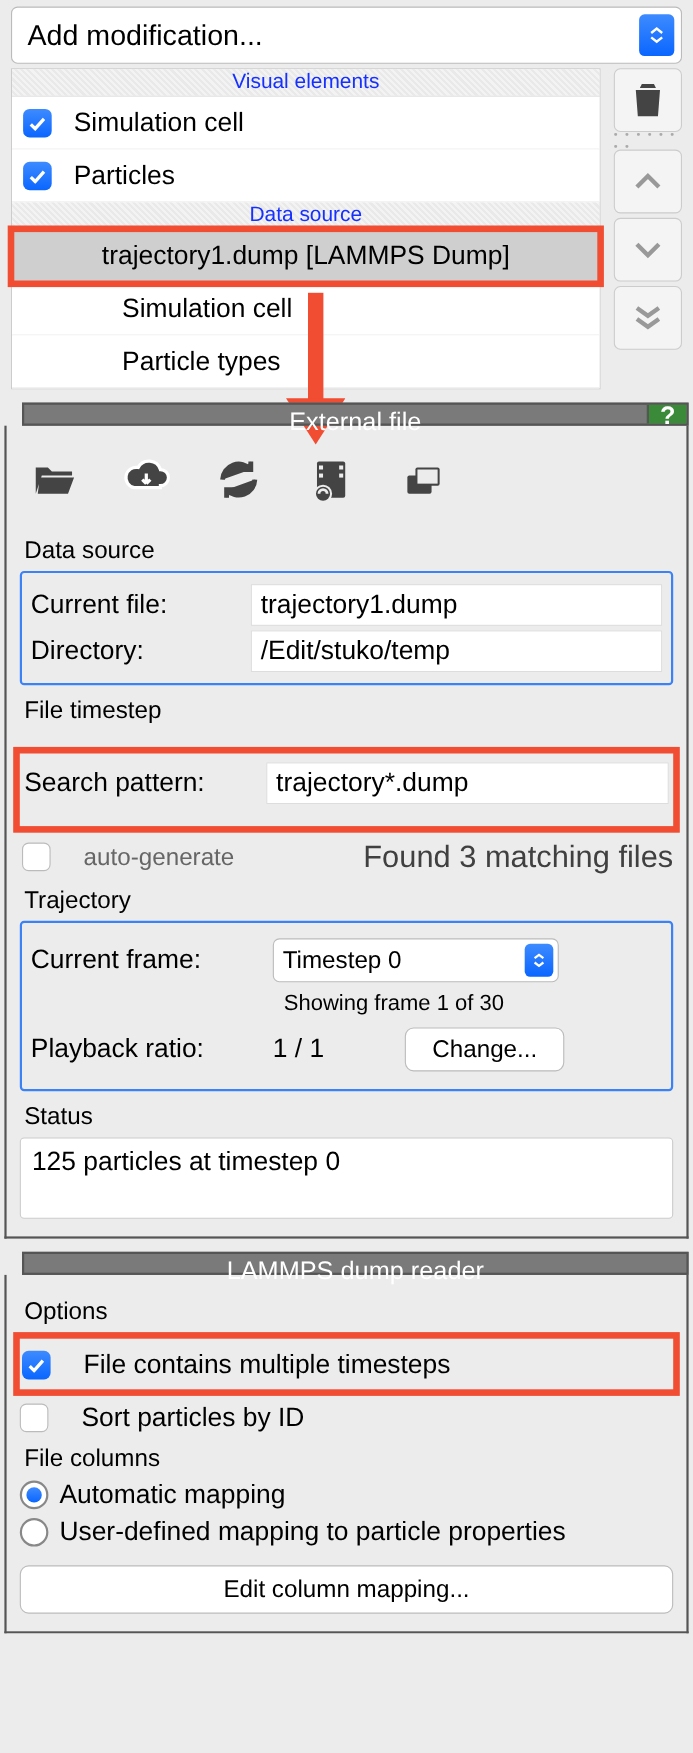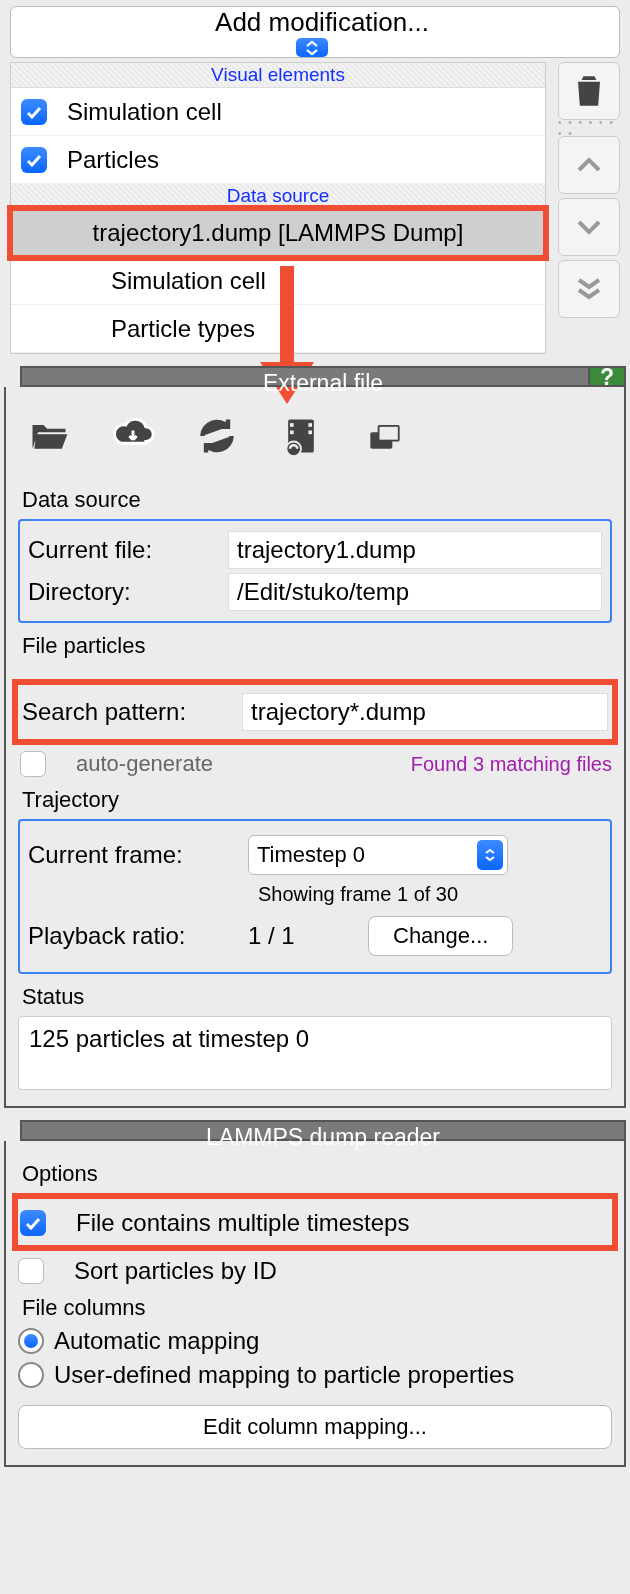--- a/index.html
+++ b/index.html
@@ -12,21 +12,20 @@
     color: #000;
   }
   .dropdown {
     margin: 6px 10px 4px 10px;
     background: #fff;
     border: 1px solid #bbb;
     border-radius: 6px;
     display: flex; align-items: center;
     height: 52px;
     position: relative;
-    flex-direction: column;
   }
   .dropdown-text {
     padding-left: 14px; flex:1;
     font-size: 26px;
   }
   .dropdown-arrows {
     width: 32px; height: 38px;
     background: linear-gradient(#3e8bff,#0a66ff);
     border-radius: 5px;
     margin-right: 6px;
@@ -144,25 +143,25 @@
   .info-row .k { width:200px; font-size:24px; }
   .info-row .v {
     flex:1; background:#fff; border:1px solid #ddd;
     padding:4px 8px; font-size:24px;
     height:38px; display:flex; align-items:center;
   }
   .info-row .v.readonly { border-color:#ddd; }
 
   .search-row-wrap {
     border:6px solid #f14d32;
-    padding:4px 4px 4px 4px;
+    padding:4px 4px 16px 4px;
     margin:20px -6px 0 -6px;
   }
   .autogen-row { display:flex; align-items:center; margin:6px 0 2px 2px; gap:10px;}
-  .found-text { font-size:20px; color:#a21caf; }
+  .found-text { font-size:28px; color:#404040; }
 
   .traj-row { display:flex; align-items:center; margin:8px 0;}
   .traj-row .k { width:220px; font-size:24px; }
   .mac-select {
     flex:0 0 260px;
     background:#fff; border:1px solid #bbb; border-radius:6px;
     display:flex;align-items:center; height:40px; padding:0 8px;
     position:relative;
   }
   .mac-select .arrows {
@@ -330,21 +329,21 @@
     <div class="info-row">
       <div class="k">Current file:</div>
       <div class="v readonly">trajectory1.dump</div>
     </div>
     <div class="info-row">
       <div class="k">Directory:</div>
       <div class="v readonly">/Edit/stuko/temp</div>
     </div>
   </div>
 
-  <div class="section-label">File particles</div>
+  <div class="section-label">File timestep</div>
   <div class="search-row-wrap">
     <div class="info-row">
       <div class="k" style="width:220px">Search pattern:</div>
       <div class="v">trajectory*.dump</div>
     </div>
   </div>
   <div class="autogen-row">
     <div class="chk empty"></div>
     <div style="color:#666">auto-generate</div>
     <div style="flex:1"></div>

